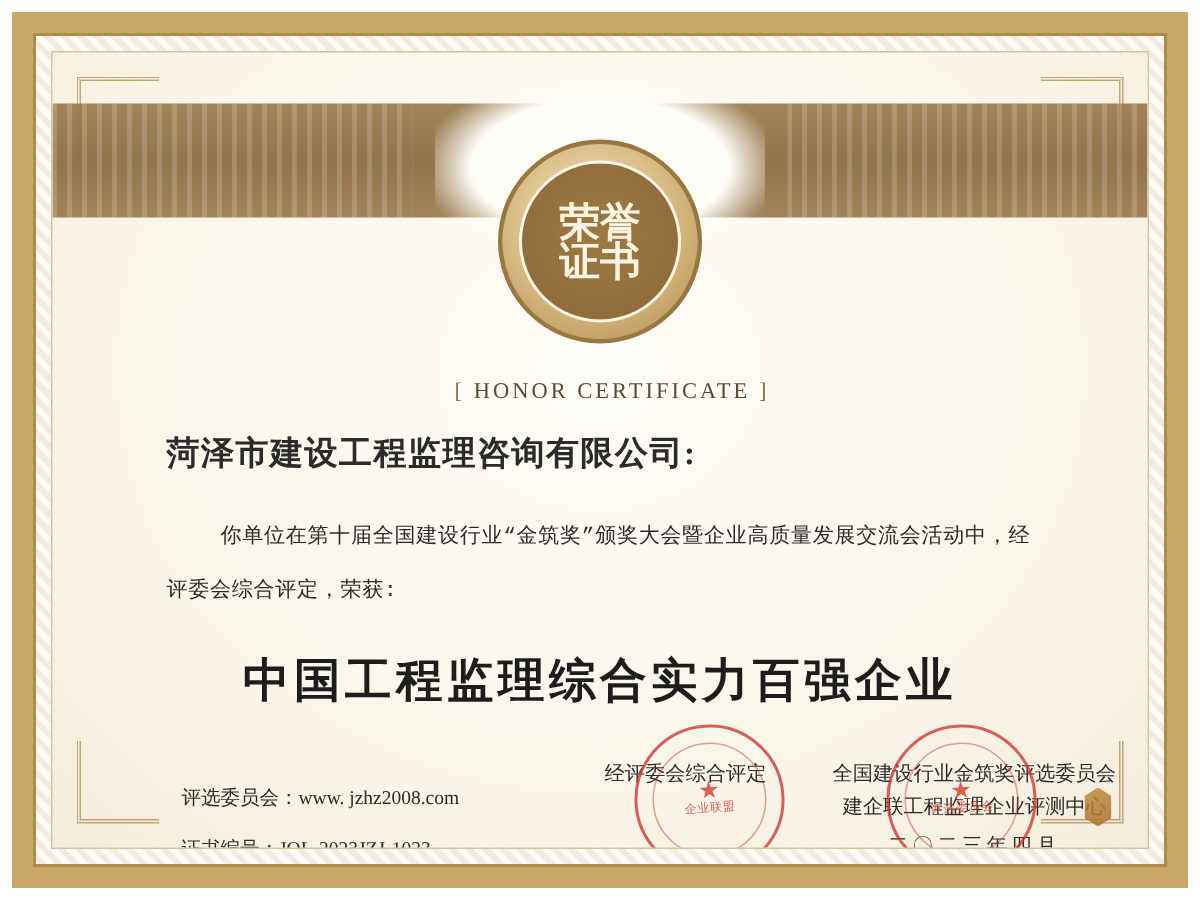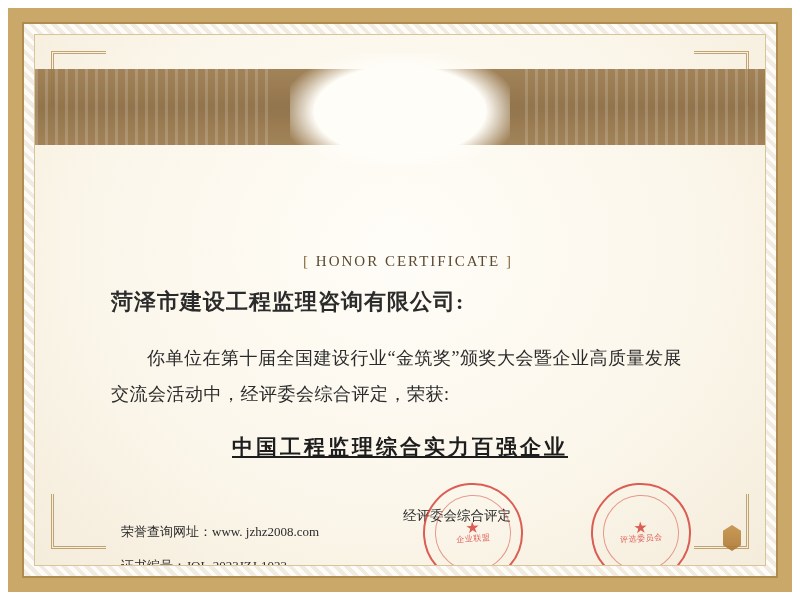--- a/index.html
+++ b/index.html
@@ -157,36 +157,36 @@
     font-weight: bold;
     color: #2b2b2b;
     letter-spacing: 1px;
     text-align: right;
   }
   .para {
     position: absolute;
     left: 76px;
     right: 72px;
     top: 305px;
-    font-size: 18px;
+    font-size: 14px;
     line-height: 36px;
     color: #2b2b2b;
     text-indent: 36px;
     letter-spacing: .5px;
+    font-family: Liberation Mono, monospace;
   }
   .award-title {
     position: absolute;
     left: 0; right: 0;
     top: 398px;
     text-align: center;
-    font-size: 21px;
+    font-size: 31px;
     font-weight: bold;
     color: #1d1d1d;
     letter-spacing: 3px;
-    text-decoration: underline;
   }
 
   
   .footer-left {
     position: absolute;
     left: 86px;
     top: 480px;
     font-size: 13px;
     color: #2b2b2b;
     line-height: 34px;
@@ -274,42 +274,52 @@
   <div class="paper">
 
     <div class="corner tl"></div>
     <div class="corner tr"></div>
     <div class="corner bl"></div>
     <div class="corner br"></div>
 
     <div class="emblem-band"></div>
     <div class="emblem-gap"></div>
 
+    <div class="seal">
+      <div class="seal-inner">
+        <div class="seal-text">荣誉证书</div>
+      </div>
+    </div>
 
     <div class="honor-en">
       <span class="brk">[</span>
       <span>HONOR CERTIFICATE</span>
       <span class="brk">]</span>
     </div>
 
     <div class="recipient">菏泽市建设工程监理咨询有限公司:</div>
 
     <div class="para">你单位在第十届全国建设行业“金筑奖”颁奖大会暨企业高质量发展交流会活动中，经评委会综合评定，荣获:</div>
 
     <div class="award-title">中国工程监理综合实力百强企业</div>
 
     <div class="footer-left">
-      <div>荣誉查询网址：www. jzhz2008.com</div>
+      <div>评选委员会：www. jzhz2008.com</div>
       <div>证书编号：JQL-2023JZJ-1023</div>
     </div>
 
     <div class="footer-mid">
       <div>经评委会综合评定</div>
     </div>
 
+    <div class="footer-right">
+      <div>全国建设行业金筑奖评选委员会</div>
+      <div>建企联工程监理企业评测中心</div>
+      <div class="footer-date">二〇二三年四月</div>
+    </div>
 
     <div class="stamp stamp-1">
       <div class="stamp-inner">
         <div class="star">★</div>
         <div class="stamp-caption">企业联盟</div>
       </div>
     </div>
 
     <div class="stamp stamp-2">
       <div class="stamp-inner">

